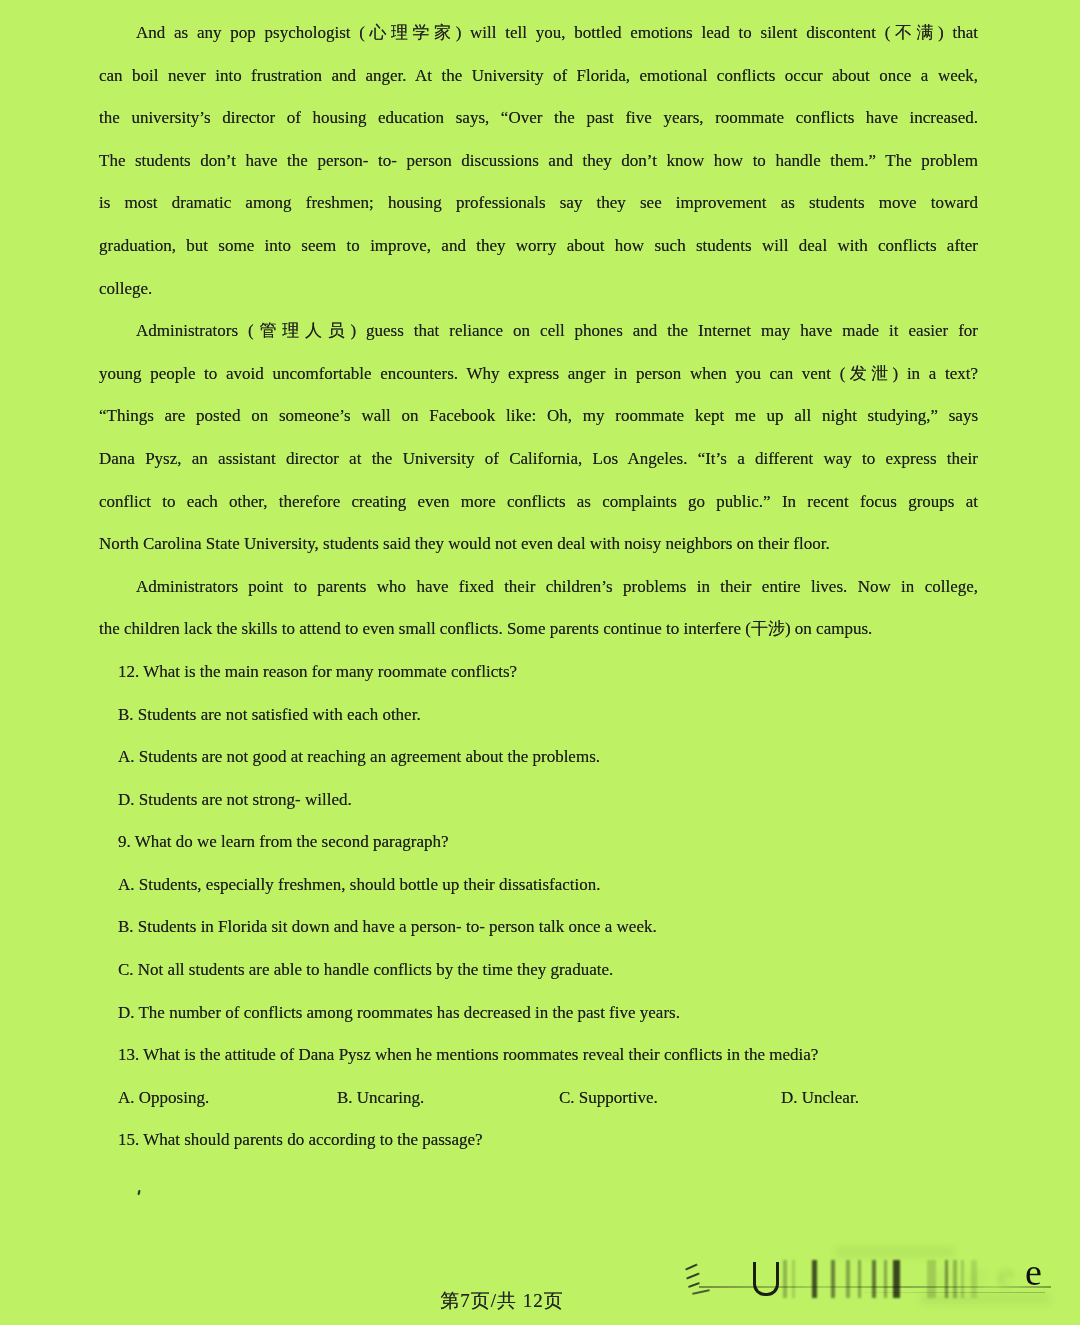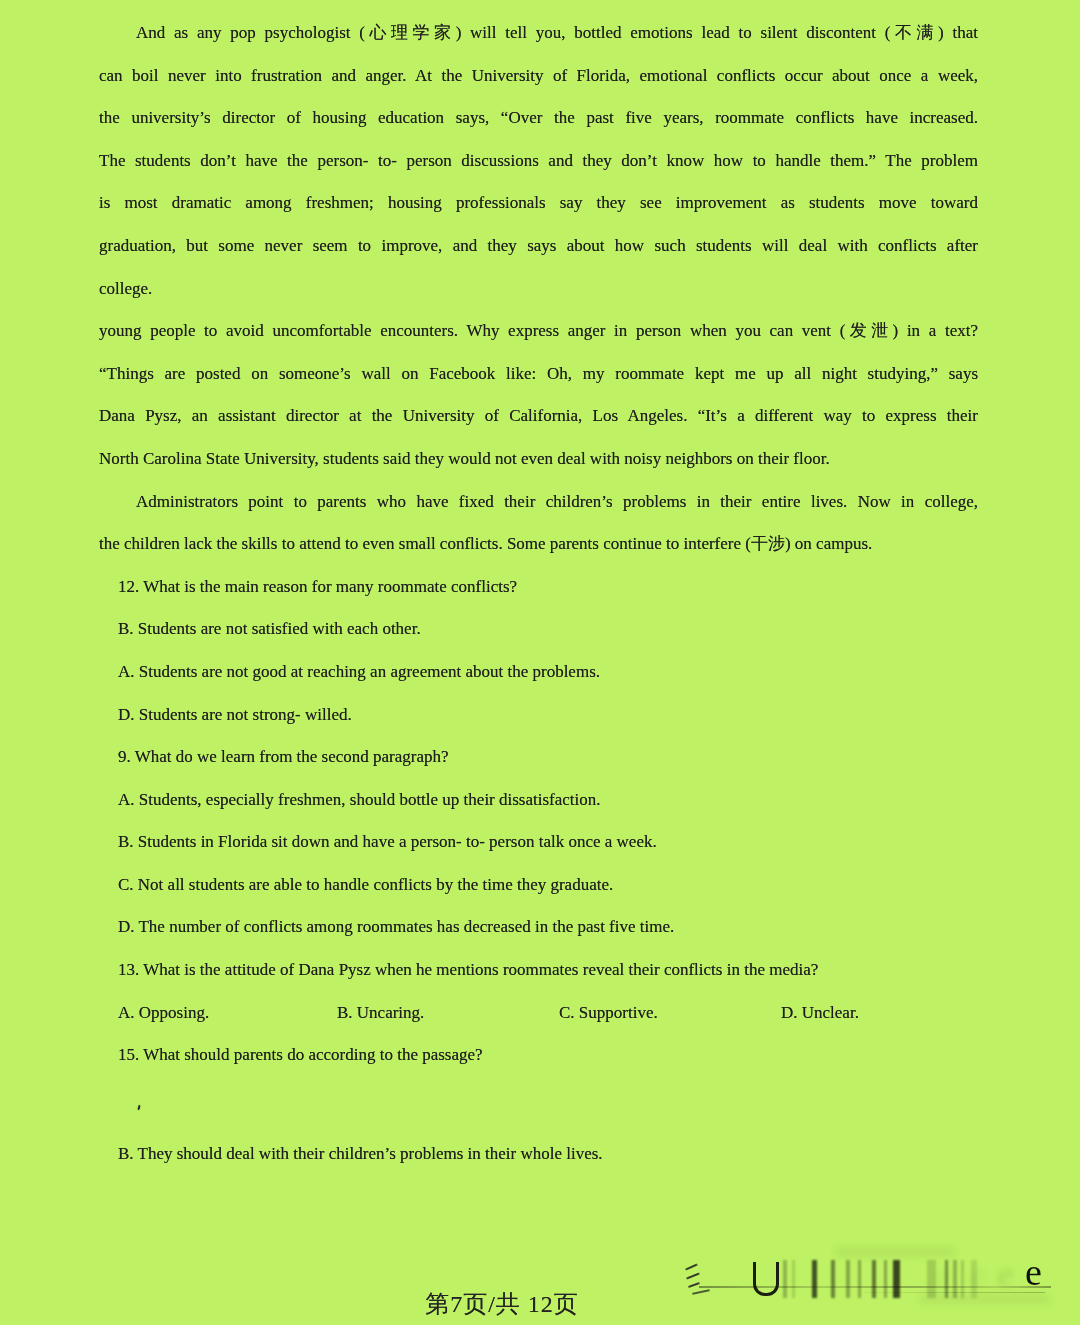--- a/index.html
+++ b/index.html
@@ -29,21 +29,21 @@
   .optrow .opt-c { width:222px; }
   .optrow .opt-d { flex:1; }
   .stray-mark {
     position:absolute; left:20px; top:28px;
     width:2px; height:5px; background:#2f2f2f;
     border-radius:40%; transform:rotate(14deg);
     box-shadow:0 0 1px rgba(40,40,40,.6);
   }
   .footer-label {
     position:absolute; left:0; top:1288px; width:1004px;
-    text-align:center; font-size:24px; letter-spacing:1px;
+    text-align:center; font-size:19px; letter-spacing:1px;
     color:#232323; text-shadow:0 0 0.6px rgba(25,25,25,0.6);
   }
   
   .smudge { position:absolute; left:665px; top:1248px; width:400px; height:62px; }
   .smudge .dash {
     position:absolute; height:2.4px; background:#1c1c1c; border-radius:2px;
     filter:blur(0.4px); opacity:.85;
   }
   .smudge .smear {
     position:absolute; filter:blur(0.6px);
@@ -69,56 +69,57 @@
 <body>
 
 <div class="page">
   <div class="content">
 
     <div class="line j ind">And as any pop psychologist (心理学家) will tell you, bottled emotions lead to silent discontent (不满) that</div>
     <div class="line j">can boil never into frustration and anger. At the University of Florida, emotional conflicts occur about once a week,</div>
     <div class="line j">the university’s director of housing education says, “Over the past five years, roommate conflicts have increased.</div>
     <div class="line j">The students don’t have the person- to- person discussions and they don’t know how to handle them.” The problem</div>
     <div class="line j">is most dramatic among freshmen; housing professionals say they see improvement as students move toward</div>
-    <div class="line j">graduation, but some never seem to improve, and they says about how such students will deal with conflicts after</div>
+    <div class="line j">graduation, but some into seem to improve, and they worry about how such students will deal with conflicts after</div>
     <div class="line last">college.</div>
 
+    <div class="line j ind">Administrators (管理人员) guess that reliance on cell phones and the Internet may have made it easier for</div>
     <div class="line j">young people to avoid uncomfortable encounters. Why express anger in person when you can vent (发泄) in a text?</div>
     <div class="line j">“Things are posted on someone’s wall on Facebook like: Oh, my roommate kept me up all night studying,” says</div>
     <div class="line j">Dana Pysz, an assistant director at the University of California, Los Angeles. “It’s a different way to express their</div>
+    <div class="line j">conflict to each other, therefore creating even more conflicts as complaints go public.” In recent focus groups at</div>
     <div class="line last">North Carolina State University, students said they would not even deal with noisy neighbors on their floor.</div>
 
     <div class="line j ind">Administrators point to parents who have fixed their children’s problems in their entire lives. Now in college,</div>
     <div class="line last">the children lack the skills to attend to even small conflicts. Some parents continue to interfere (干涉) on campus.</div>
 
     <div class="line qline">12. What is the main reason for many roommate conflicts?</div>
     <div class="line qline">B. Students are not satisfied with each other.</div>
     <div class="line qline">A. Students are not good at reaching an agreement about the problems.</div>
     <div class="line qline">D. Students are not strong- willed.</div>
 
     <div class="line qline">9. What do we learn from the second paragraph?</div>
     <div class="line qline">A. Students, especially freshmen, should bottle up their dissatisfaction.</div>
     <div class="line qline">B. Students in Florida sit down and have a person- to- person talk once a week.</div>
     <div class="line qline">C. Not all students are able to handle conflicts by the time they graduate.</div>
-    <div class="line qline">D. The number of conflicts among roommates has decreased in the past five time.</div>
+    <div class="line qline">D. The number of conflicts among roommates has decreased in the past five years.</div>
 
     <div class="line qline">13. What is the attitude of Dana Pysz when he mentions roommates reveal their conflicts in the media?</div>
     <div class="line qline optrow">
       <span class="opt-a">A. Opposing.</span>
       <span class="opt-b">B. Uncaring.</span>
       <span class="opt-c">C. Supportive.</span>
       <span class="opt-d">D. Unclear.</span>
     </div>
 
     <div class="line qline">15. What should parents do according to the passage?</div>
     <div class="line qline pre">
       
       <span class="stray-mark"></span>
     </div>
-    <div class="line qline gap">B. They should deal with their children’s problems in their whole lives.</div>
 
   </div>
 
   <div class="footer-label">第7页/共 12页</div>
 
   <div class="smudge">
     <div class="dash" style="left:20px; top:18px; width:13px; transform:rotate(-24deg);"></div>
     <div class="dash" style="left:21px; top:27px; width:14px; transform:rotate(-22deg);"></div>
     <div class="dash" style="left:23px; top:36px; width:12px; transform:rotate(-20deg);"></div>
     <div class="dash" style="left:27px; top:43px; width:18px; transform:rotate(-12deg); opacity:.7;"></div>

